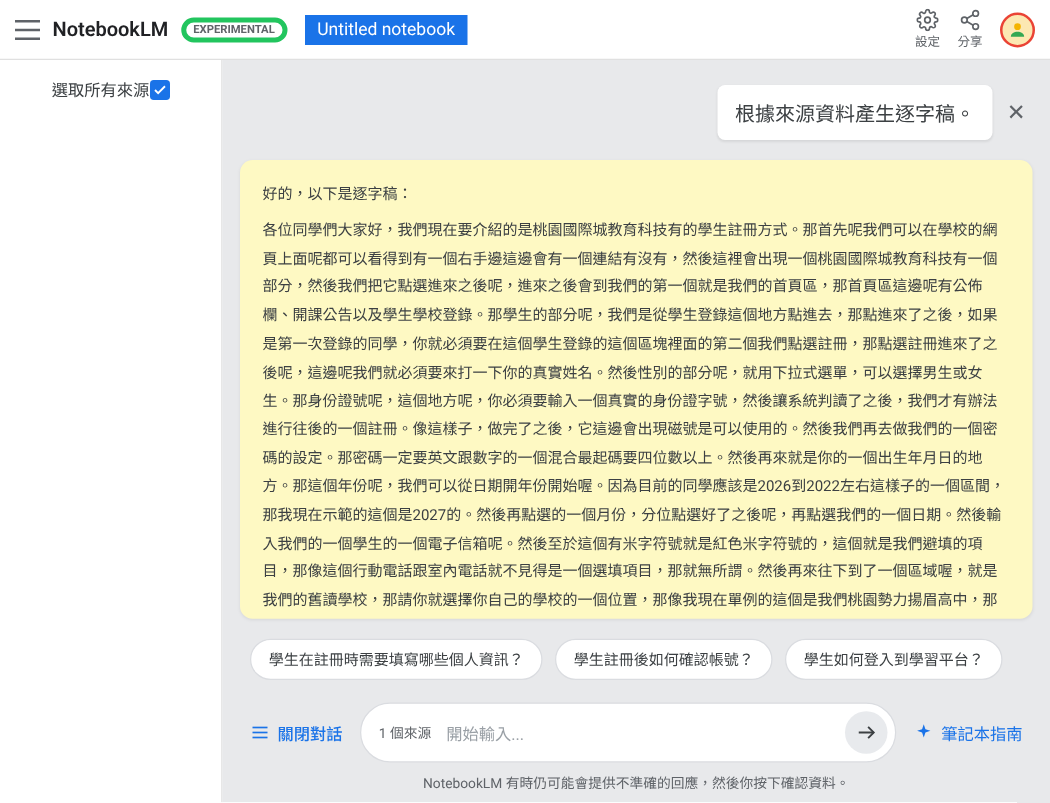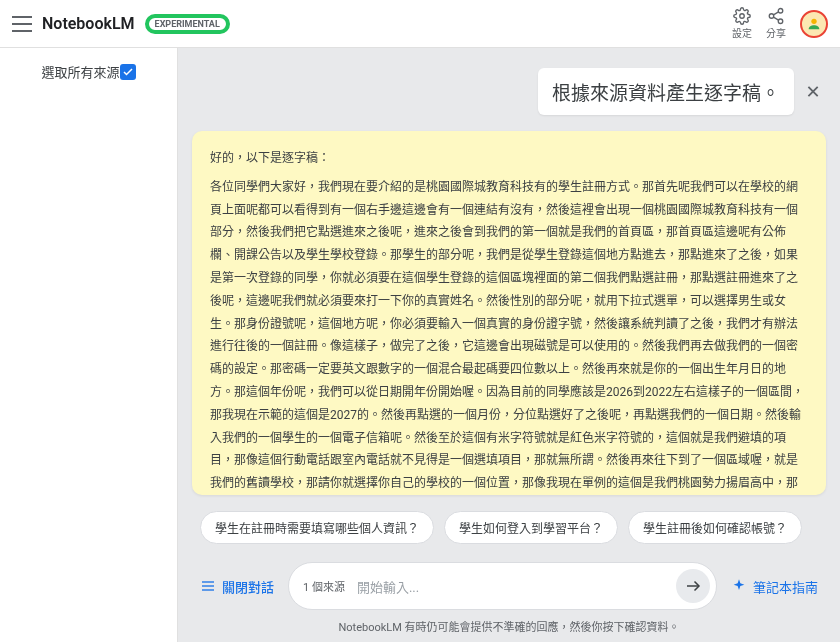--- a/index.html
+++ b/index.html
@@ -23,21 +23,21 @@
 .shield-icon svg { width: 16px; height: 16px; stroke: #5f6368; fill: none; stroke-width: 1.8; }
 .add-icon { width: 20px; height: 20px; border: 1px solid #9aa0a6; border-radius: 3px; display: flex; align-items: center; justify-content: center; cursor: pointer; font-size: 14px; color: #5f6368; }
 .side-row { display: flex; align-items: center; justify-content: center; font-size: 13px; color: #3c4043; padding: 4px 0; }
 .side-row-left { display: flex; align-items: center; gap: 6px; overflow: hidden; }
 .side-row-left span.txt { white-space: nowrap; overflow: hidden; text-overflow: ellipsis; }
 .checkbox { width: 16px; height: 16px; background: #1a73e8; border-radius: 3px; display: flex; align-items: center; justify-content: center; cursor: pointer; }
 .checkbox svg { width: 12px; height: 12px; stroke: #fff; fill: none; stroke-width: 3; }
 .audio-icon svg { width: 16px; height: 16px; }
 .main { flex: 1; display: flex; flex-direction: column; background: #e8e9eb; position: relative; }
 .suggestion-bar { display: flex; justify-content: flex-end; padding: 20px 16px 8px; gap: 8px; align-items: center; }
-.suggestion-chip { background: #fff; border-radius: 6px; padding: 10px 14px; font-size: 19px; color: #3c4043; cursor: pointer; box-shadow: 0 1px 2px rgba(0,0,0,0.08); }
+.suggestion-chip { background: #fff; border-radius: 6px; padding: 10px 14px; font-size: 16px; color: #3c4043; cursor: pointer; box-shadow: 0 1px 2px rgba(0,0,0,0.08); }
 .close-sugg { width: 22px; height: 22px; display: flex; align-items: center; justify-content: center; cursor: pointer; color: #5f6368; font-size: 18px; }
 .response-card { background: #fef9c3; border-radius: 10px; margin: 8px 14px; padding: 16px 18px; font-size: 12px; line-height: 1.9; color: #3c4043; height: 370px; overflow: hidden; box-shadow: 0 1px 3px rgba(0,0,0,0.08); }
 .response-card p { margin-bottom: 6px; }
 .followups { display: flex; gap: 10px; padding: 8px 22px; }
 .followup { background: #fff; border: 1px solid #dadce0; border-radius: 18px; padding: 7px 14px; font-size: 12px; color: #3c4043; cursor: pointer; }
 .input-row { display: flex; align-items: center; gap: 14px; padding: 10px 22px 4px; }
 .toggle-chat { display: flex; align-items: center; gap: 6px; color: #1a73e8; font-size: 13px; cursor: pointer; font-weight: 500; }
 .toggle-chat svg { width: 16px; height: 16px; fill: #1a73e8; }
 .input-box { flex: 1; background: #fff; border: 1px solid #dadce0; border-radius: 28px; display: flex; align-items: center; padding: 6px 6px 6px 14px; gap: 12px; }
 .src-count { font-size: 11px; color: #5f6368; white-space: nowrap; }
@@ -52,20 +52,21 @@
 <body>
 
 <div class="topbar">
   <div class="menu-icon">
       <span></span>
       <span></span>
       <span></span>
     </div>
   <div class="logo">NotebookLM</div>
   <div class="exp-badge">EXPERIMENTAL</div>
+  <div class="title-chip">Untitled notebook</div>
   <div class="topbar-spacer"></div>
   <div class="top-actions">
     <div class="top-action">
       <svg viewBox="0 0 24 24">
           <circle cx="12" cy="12" r="3"></circle>
           <path d="M19.4 15a1.65 1.65 0 0 0 .33 1.82l.06.06a2 2 0 1 1-2.83 2.83l-.06-.06a1.65 1.65 0 0 0-1.82-.33 1.65 1.65 0 0 0-1 1.51V21a2 2 0 0 1-4 0v-.09A1.65 1.65 0 0 0 9 19.4a1.65 1.65 0 0 0-1.82.33l-.06.06a2 2 0 1 1-2.83-2.83l.06-.06a1.65 1.65 0 0 0 .33-1.82 1.65 1.65 0 0 0-1.51-1H3a2 2 0 0 1 0-4h.09A1.65 1.65 0 0 0 4.6 9a1.65 1.65 0 0 0-.33-1.82l-.06-.06a2 2 0 1 1 2.83-2.83l.06.06a1.65 1.65 0 0 0 1.82.33H9a1.65 1.65 0 0 0 1-1.51V3a2 2 0 0 1 4 0v.09a1.65 1.65 0 0 0 1 1.51 1.65 1.65 0 0 0 1.82-.33l.06-.06a2 2 0 1 1 2.83 2.83l-.06.06a1.65 1.65 0 0 0-.33 1.82V9c.65.22 1.12.78 1.51 1H21a2 2 0 0 1 0 4h-.09a1.65 1.65 0 0 0-1.51 1z"></path>
         </svg>
       <span>設定</span>
     </div>
     <div class="top-action">
@@ -107,22 +108,22 @@
       <div class="close-sugg">✕</div>
     </div>
 
     <div class="response-card">
       <p>好的，以下是逐字稿：</p>
       <p>各位同學們大家好，我們現在要介紹的是桃園國際城教育科技有的學生註冊方式。那首先呢我們可以在學校的網頁上面呢都可以看得到有一個右手邊這邊會有一個連結有沒有，然後這裡會出現一個桃園國際城教育科技有一個部分，然後我們把它點選進來之後呢，進來之後會到我們的第一個就是我們的首頁區，那首頁區這邊呢有公佈欄、開課公告以及學生學校登錄。那學生的部分呢，我們是從學生登錄這個地方點進去，那點進來了之後，如果是第一次登錄的同學，你就必須要在這個學生登錄的這個區塊裡面的第二個我們點選註冊，那點選註冊進來了之後呢，這邊呢我們就必須要來打一下你的真實姓名。然後性別的部分呢，就用下拉式選單，可以選擇男生或女生。那身份證號呢，這個地方呢，你必須要輸入一個真實的身份證字號，然後讓系統判讀了之後，我們才有辦法進行往後的一個註冊。像這樣子，做完了之後，它這邊會出現磁號是可以使用的。然後我們再去做我們的一個密碼的設定。那密碼一定要英文跟數字的一個混合最起碼要四位數以上。然後再來就是你的一個出生年月日的地方。那這個年份呢，我們可以從日期開年份開始喔。因為目前的同學應該是2026到2022左右這樣子的一個區間，那我現在示範的這個是2027的。然後再點選的一個月份，分位點選好了之後呢，再點選我們的一個日期。然後輸入我們的一個學生的一個電子信箱呢。然後至於這個有米字符號就是紅色米字符號的，這個就是我們避填的項目，那像這個行動電話跟室內電話就不見得是一個選填項目，那就無所謂。然後再來往下到了一個區域喔，就是我們的舊讀學校，那請你就選擇你自己的學校的一個位置，那像我現在單例的這個是我們桃園勢力揚眉高中，那它的科系的話呢，我們可以這個是普通，那我們的班級呢，我們這邊是12年國教，所以像這如果是高二的同學就必須是這個111年，那像如果呢這個就假設說我這個是六班好了。然後可能是20號同學。那因為我們在課堂上可能會有需要，如果發生什麼狀況的話，可能需要緊急聯絡的，所以這個地方可能我們也必須需要請你一下你的一個聯絡人的一個方式。有沒有？這個然後以及這個聯絡人的一個電話號碼。然後最後我們再打上我們的一個驗證號碼。然後你按下確認資料，這樣子的話呢，它就會告訴我們說我們已經創建成功了。那創建成功了之後呢，我們就知道頭來再從學生登錄的這個地方開始。那學生登錄的這個地方就會是你的你一個身份證字號喔。然後密碼的部分就是原本你設的那一個密碼，然後我們再將後面的這一個驗證碼把它打進去我們的一個平台上面這樣子。然後這個時候我們就不是按註冊，我們就要登錄。這樣子我們就可以進入到我們的這個課程的畫面。可因為我剛剛的輸入有一點點錯喔有沒有？所以它就會跳出來，請你重新把資料再打上去一次。那它會告訴我們說叫我們要去這個那個信箱裡面去做一個驗證，那你可以發這個信箱，然後並且去驗證這個信箱這樣子。可以用這樣子的一個方式驗證，那這個部分有沒有？可以稍後再做是沒有關係的，因為為它這個驗證的信箱是因為當需讓了之後呢，你有任何的課程內容的一個資訊就會傳送到這個當前的信箱去通知同學這樣子。然後再來我們就可以開始進入了這個的一個功能選單的裡面呢，譬如說我要去報名課程。這個時候有沒有，我們就可以去報名我們的一個課程內容，那因為我這個是新創立的一個號嘛。所以它沒有驗證之前有沒有？它是沒有辦法使用的，所以我現在先進去裡面去做一個驗證身份。這樣子</p>
     </div>
 
     <div class="followups">
       <div class="followup">學生在註冊時需要填寫哪些個人資訊？</div>
+      <div class="followup">學生註冊後如何確認帳號？</div>
       <div class="followup">學生如何登入到學習平台？</div>
-      <div class="followup">學生註冊後如何確認帳號？</div>
     </div>
 
     <div class="input-row">
       <div class="toggle-chat">
         <svg viewBox="0 0 24 24">
             <rect x="3" y="5" width="18" height="2"></rect>
             <rect x="3" y="11" width="18" height="2"></rect>
             <rect x="3" y="17" width="18" height="2"></rect>
           </svg>
         <span>關閉對話</span>

